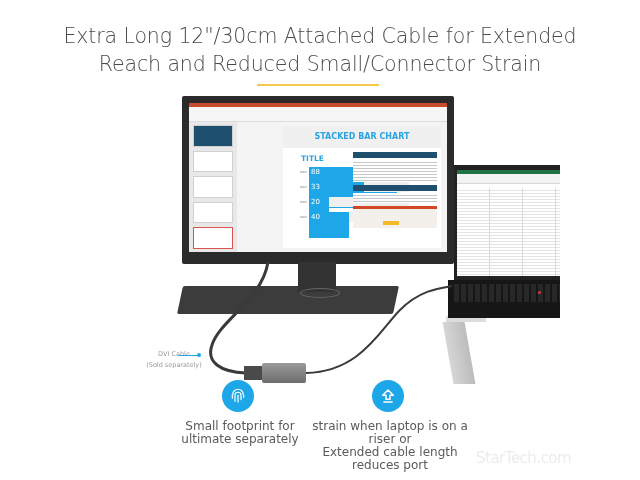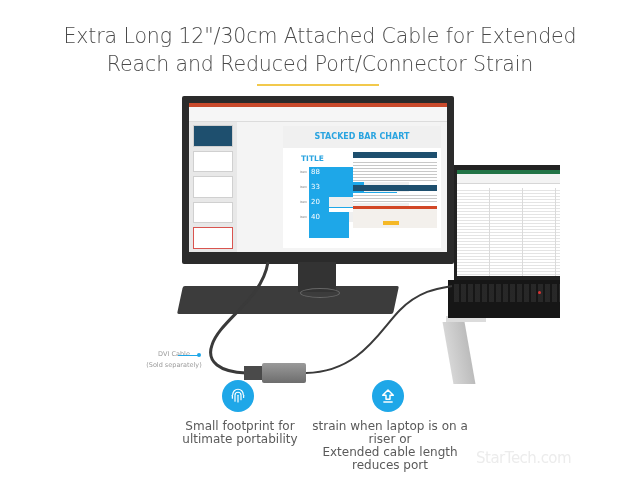--- a/index.html
+++ b/index.html
@@ -73,21 +73,21 @@
     display: flex; align-items: center; justify-content: center; }
   .feature-text { position: absolute; text-align: center; color: #5a5a5a; font-size: 12px; line-height: 13px; }
 
   .brand { position: absolute; left: 476px; top: 449px; color: #ececec; font-size: 15px; letter-spacing: -0.5px; }
 </style>
 </head>
 <body>
 
 <div class="headline">
   <div>Extra Long 12"/30cm Attached Cable for Extended</div>
-  <div>Reach and Reduced Port/Connector Strain</div>
+  <div>Reach and Reduced Small/Connector Strain</div>
 </div>
 <div class="headline-underline"></div>
 
 <div class="monitor">
   <div class="screen">
     <div class="ppt-titlebar"></div>
     <div class="ppt-ribbon"></div>
     <div class="ppt-body">
       <div class="ppt-thumbs">
         <div class="thumb dark"></div>
@@ -171,21 +171,21 @@
   <svg width="18" height="18" viewBox="0 0 24 24" fill="none" stroke="#fff" stroke-width="1.6" stroke-linecap="round">
     <path d="M5 10a7 7 0 0 1 14 0"></path>
       <path d="M8 19v-8a4 4 0 0 1 8 0v6"></path>
       <path d="M12 20v-9"></path>
       <path d="M4.5 15v-4"></path>
       <path d="M19.5 14v-3"></path>
   </svg>
 </div>
 <div class="feature-text" style="left:160px; top:420px; width:160px">
   <div>Small footprint for</div>
-  <div>ultimate portability</div>
+  <div>ultimate separately</div>
 </div>
 
 <div class="feature-icon" style="left:372px; top:380px">
   <svg width="16" height="16" viewBox="0 0 24 24" fill="none" stroke="#fff" stroke-width="2.2" stroke-linejoin="round">
     <path d="M12 3 L20 11 H15 V17 H9 V11 H4 Z"></path>
       <path d="M5 21 H19"></path>
   </svg>
 </div>
 <div class="feature-text" style="left:300px; top:420px; width:180px">
   <div>strain when laptop is on a riser or</div>

